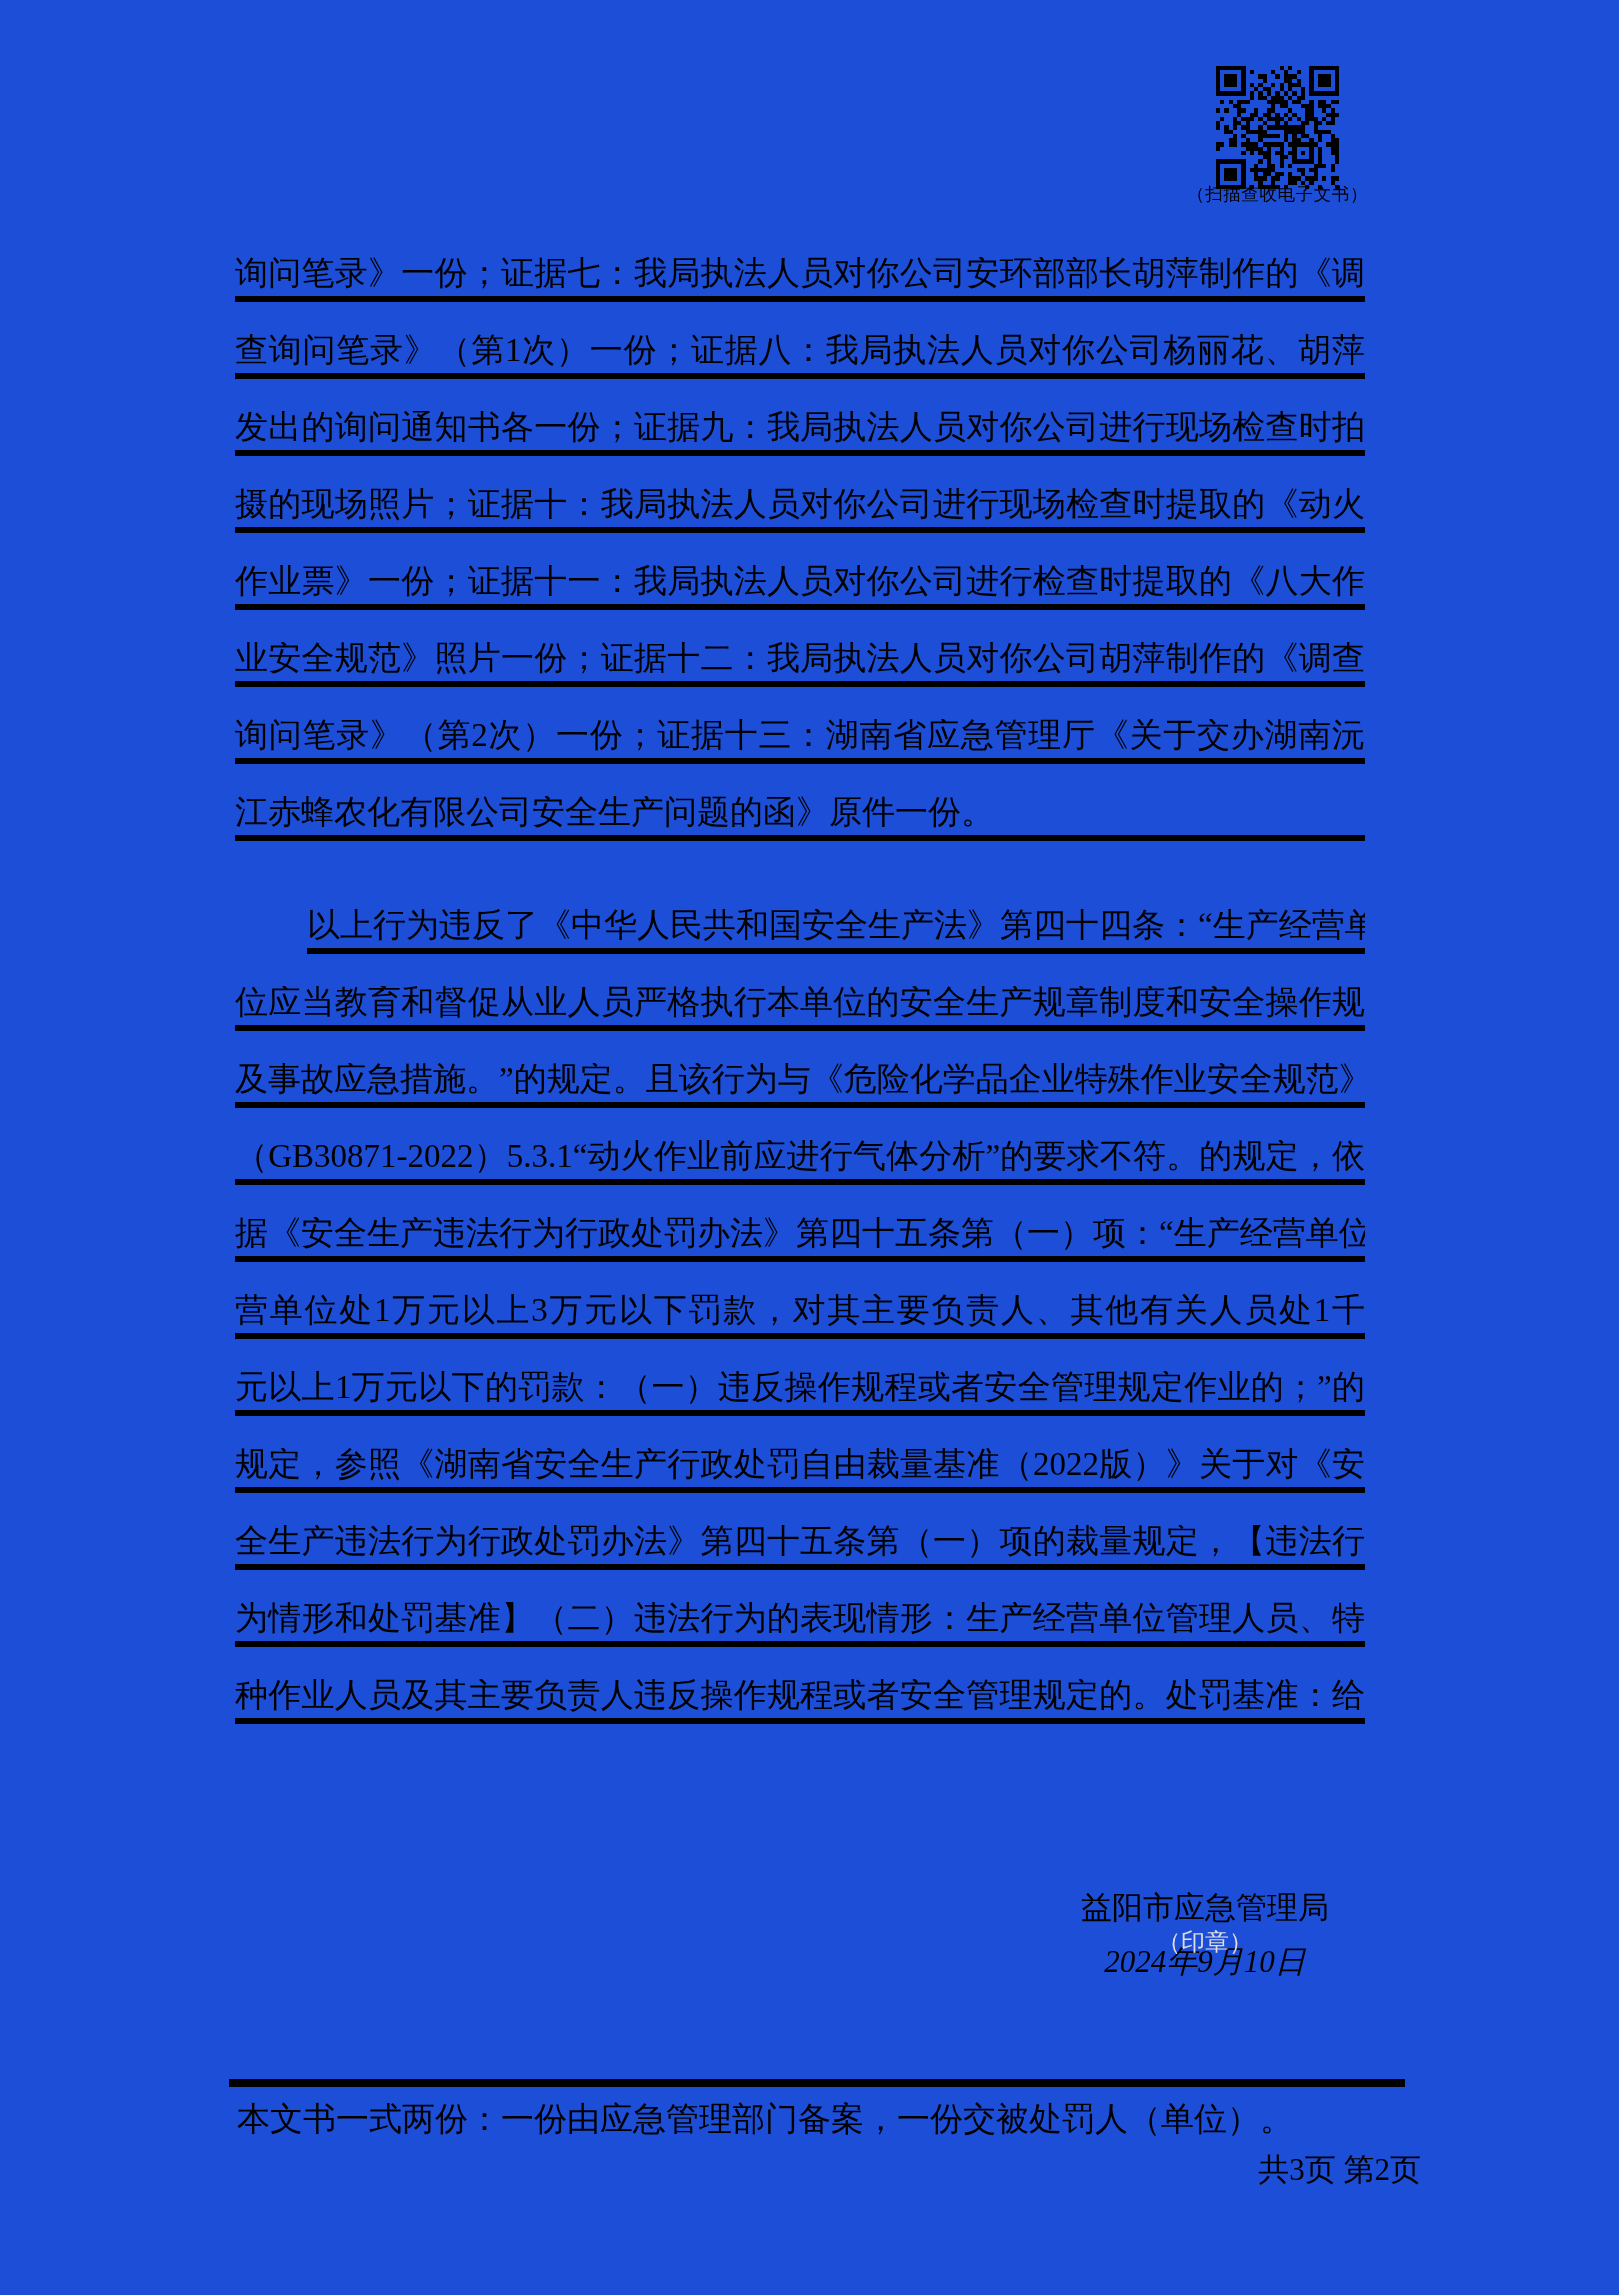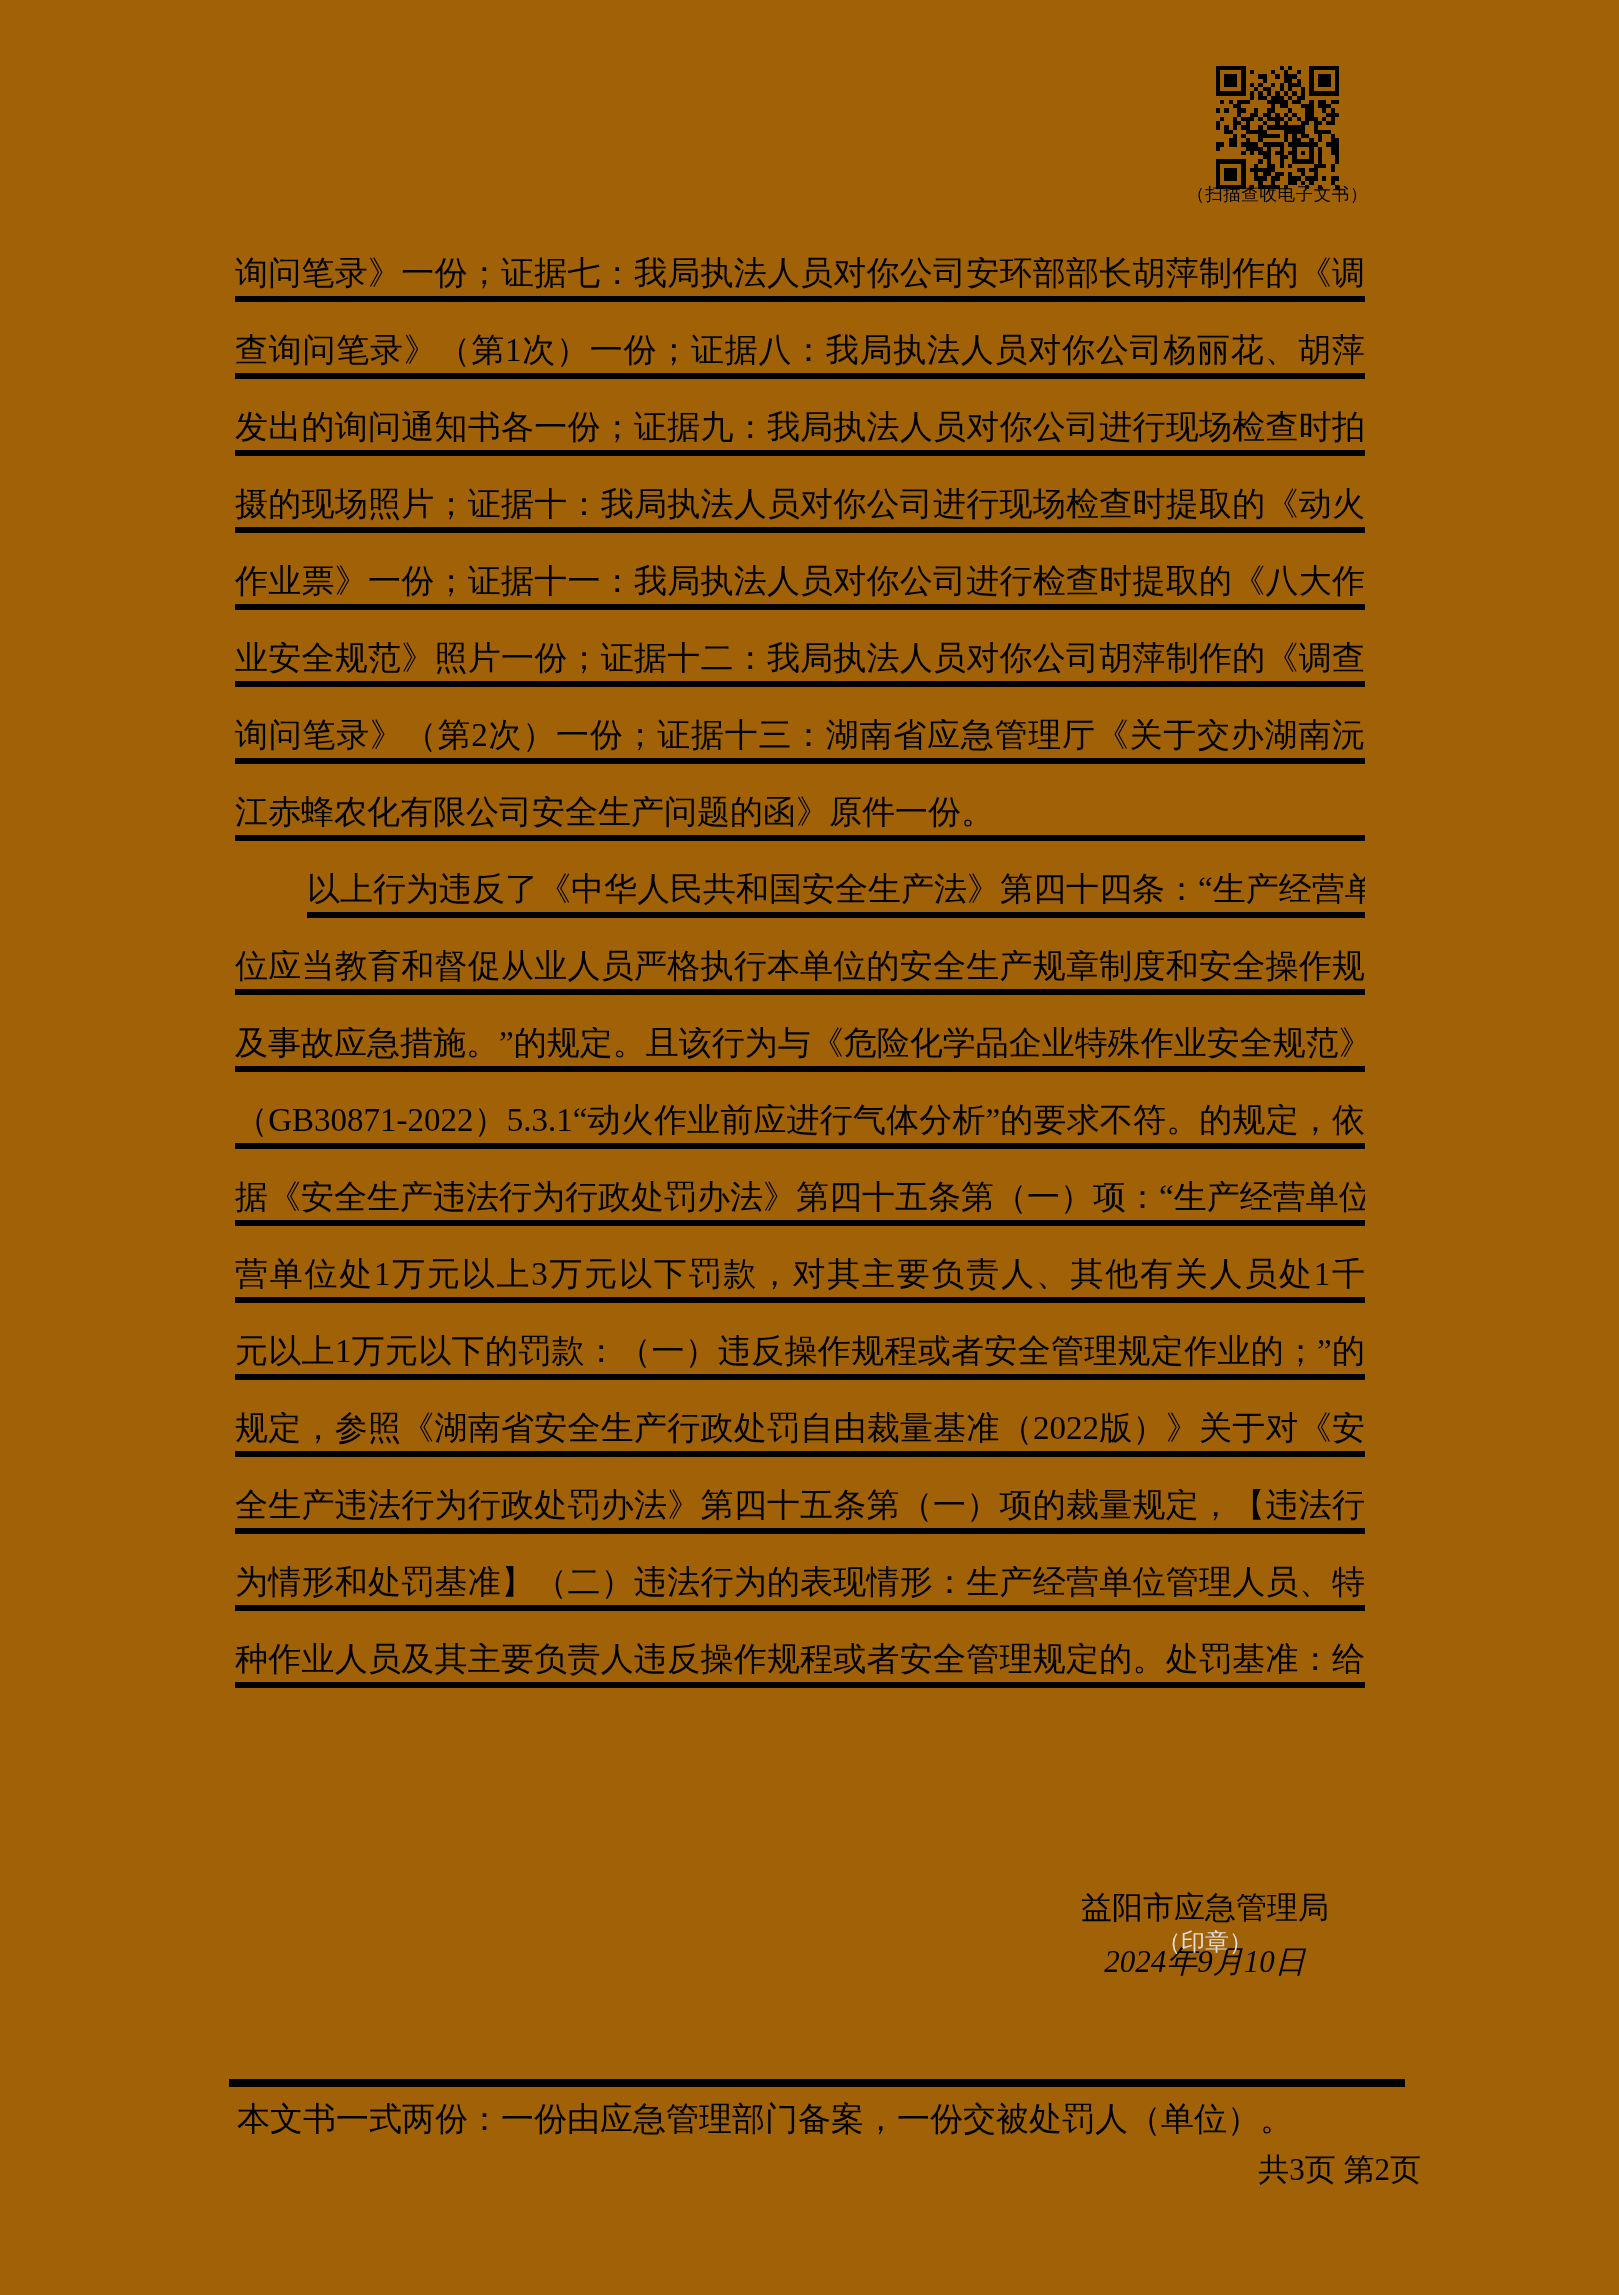--- a/index.html
+++ b/index.html
@@ -4,21 +4,21 @@
 <style>
   html, body {
     margin: 0;
     padding: 0;
     background: #ffffff;
   }
   .page {
     position: relative;
     width: 1620px;
     height: 2295px;
-    background: #a16207;
+    background: #1d4ed8;
     color: #000000;
     font-family: "Liberation Serif", "DejaVu Serif", serif;
     overflow: hidden;
   }
 
   
   .qr-block { position: absolute; left: 1216px; top: 66px; width: 123px; height: 123px; }
   .qr-block svg { width: 100%; height: 100%; shape-rendering: crispEdges; }
   .qr-caption {
     position: absolute; left: 1174px; top: 182px; width: 207px;
@@ -27,21 +27,21 @@
 
   
   .body-lines { position: absolute; left: 235px; top: 225px; width: 1130px; }
   .line {
     box-sizing: border-box;
     height: 77px;
     border-bottom: 6.2px solid #000000;
     display: flex;
     align-items: flex-end;
   }
-  .line.indent { margin-left: 72px; }
+  .line.indent { margin-left: 72px; margin-top: 36px; }
   .ltext {
     flex: 1 1 auto;
     width: 100%;
     font-size: 33px;
     line-height: 1;
     padding-bottom: 6.2px;
     white-space: nowrap;
     overflow: hidden;
     text-align: justify;
     text-align-last: justify;

